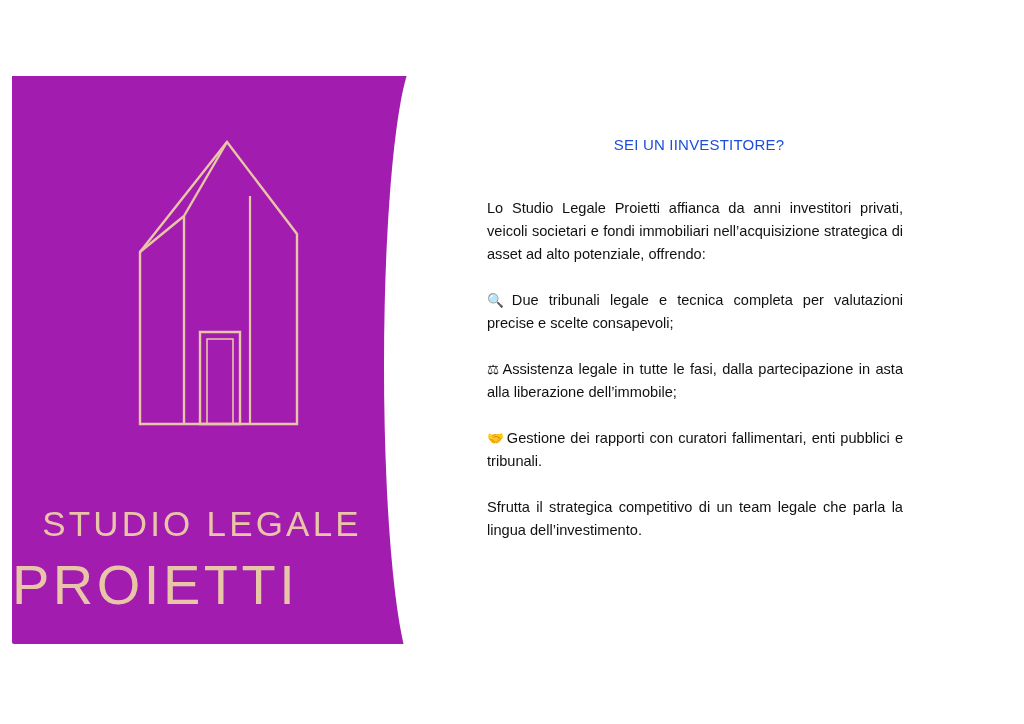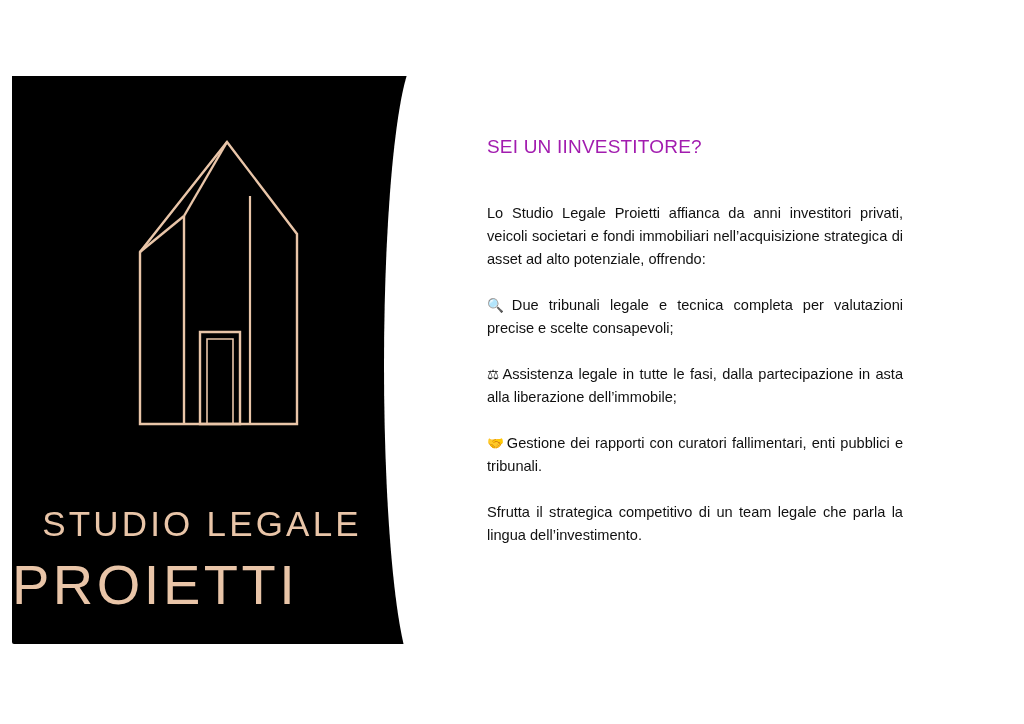--- a/index.html
+++ b/index.html
@@ -20,21 +20,21 @@
     background: #ffffff;
   }
 
   
   .logo-panel {
     position: absolute;
     left: 12px;
     top: 76px;
     width: 408px;
     height: 568px;
-    background: #000000;
+    background: #a21caf;
     border-radius: 0 0 0 2px;
     overflow: hidden;
   }
   
   .logo-panel::after {
     content: "";
     position: absolute;
     right: -34px;
     top: -20px;
     width: 70px;
@@ -86,22 +86,23 @@
   }
 
   
   .content {
     position: absolute;
     left: 487px;
     top: 118px;
     width: 424px;
   }
   .headline {
-    font-size: 19px;
-    color: #a21caf;
+    font-size: 15px;
+    color: #1d4ed8;
+    text-align: center;
     letter-spacing: 0.2px;
     margin: 0 0 0 0;
     padding-top: 18px;
     font-weight: 400;
   }
   .body-block {
     margin-top: 44px;
   }
   .para {
     font-size: 14.6px;

